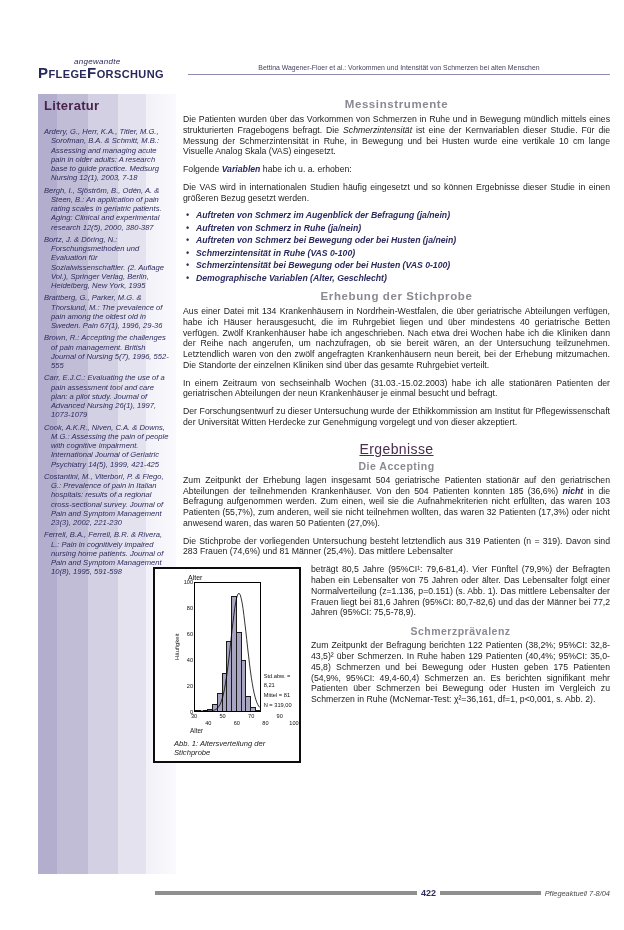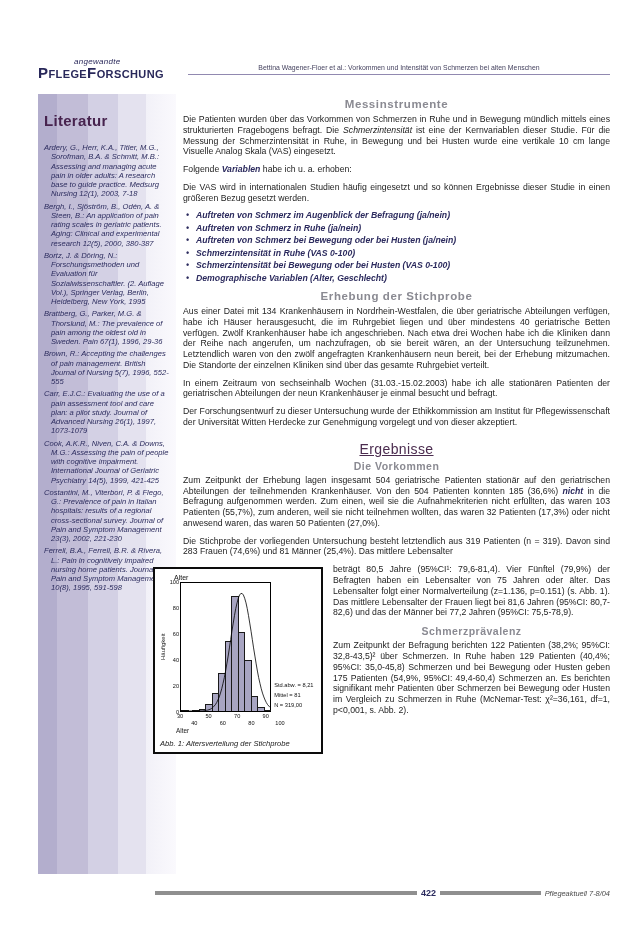--- a/index.html
+++ b/index.html
@@ -11,42 +11,42 @@
   .logo{position:absolute;left:0;top:0;width:140px;color:#29285a;line-height:1;}
   .logo-script{display:block;font-style:italic;font-size:8px;margin-left:36px;margin-bottom:-1px;letter-spacing:.3px;}
   .logo-main{display:block;font-variant:small-caps;font-weight:bold;font-size:15px;letter-spacing:.4px;}
   .runhead{position:absolute;left:150px;right:0;top:6px;font-size:6.9px;color:#45425f;text-align:center;
            border-bottom:1.6px solid #9189b0;padding-bottom:3px;}
 
   
   .sidebar{position:absolute;left:38px;top:94px;width:138px;height:780px;box-sizing:border-box;
     background:linear-gradient(90deg,#b3aecd 0,#b3aecd 14%,#c2bdd7 14%,#c2bdd7 36%,#d3d0e4 36%,#d3d0e4 58%,#e4e2ef 58%,#e4e2ef 78%,#f2f1f8 78%,#faf9fd 100%);
     padding:4px 6px 0 6px;}
-  .sb-title{margin:14px 0 14px 0;font-size:15px;font-weight:bold;color:#47234e;letter-spacing:.3px;}
+  .sb-title{margin:0 0 14px 0;font-size:13px;font-weight:bold;color:#47234e;letter-spacing:.3px;}
   .refs{font-size:7.6px;font-style:italic;line-height:1.22;color:#2c2c5e;}
   .refs p{margin:0 0 3px 0;text-indent:-7px;padding-left:7px;}
 
   
   .maincol{position:absolute;left:183px;top:93px;width:427px;color:#232323;}
   .para{margin:0 0 7px 0;font-size:8.7px;line-height:1.24;text-align:justify;}
   .para .em{font-style:italic;}
   .para .bi{font-style:italic;font-weight:bold;color:#2c2b5e;}
   .sec-head{margin:5px 0 4px 0;font-size:11.5px;font-weight:600;color:#8a8a92;text-align:center;letter-spacing:.6px;}
   .sub-head{margin:3px 0 3px 0;font-size:10.5px;font-weight:600;color:#8a8a92;text-align:center;letter-spacing:.5px;}
   .res-head{margin:13px 0 2px 0;font-size:14px;font-weight:normal;color:#4b2c4f;text-align:center;
             text-decoration:underline;letter-spacing:.4px;}
   .bullets{margin:0 0 7px 0;padding-left:13px;list-style:none;}
   .bullets li{position:relative;margin-bottom:2.5px;font-size:8.7px;font-weight:bold;font-style:italic;color:#2c2b5e;}
   .bullets li::before{content:"•";position:absolute;left:-10px;color:#2c2b5e;}
   .abb-note{margin:2px 0 0 0;font-size:7.8px;font-style:italic;color:#333;}
 
   
   .wrapzone{min-height:215px;}
-  .figbox{float:left;width:170px;margin:3px 10px 4px -30px;box-sizing:border-box;
-          border:2.5px solid #0c0c0c;background:#fff;padding:5px 5px 2px 5px;}
+  .figbox{float:left;width:148px;margin:3px 10px 4px -30px;box-sizing:border-box;
+          border:2.5px solid #0c0c0c;background:#fff;padding:5px 5px 2px 19px;}
   .chart-title{font-size:7px;color:#111;margin:0 0 1px 14px;}
   .chart-row{display:flex;align-items:stretch;height:130px;}
   .yaxis{display:flex;width:20px;}
   .ylab{writing-mode:vertical-rl;transform:rotate(180deg);font-size:6px;color:#222;width:7px;text-align:center;}
   .yticks{position:relative;width:13px;height:100%;}
   .yticks span{position:absolute;right:1px;font-size:5.6px;color:#111;transform:translateY(50%);}
   .plot{position:relative;width:100px;height:130px;border:1px solid #000;background:#fff;box-sizing:border-box;}
   .bars{position:absolute;left:0;right:0;top:0;bottom:0;display:flex;align-items:flex-end;}
   .bar{flex:1;background:#a8a5c2;border:1px solid #1a1a1a;border-bottom:none;margin-right:-1px;box-sizing:border-box;}
   .curve{position:absolute;left:0;top:0;width:100%;height:100%;pointer-events:none;}
@@ -103,21 +103,21 @@
           <li>Auftreten von Schmerz bei Bewegung oder bei Husten (ja/nein)</li>
           <li>Schmerzintensität in Ruhe (VAS 0-100)</li>
           <li>Schmerzintensität bei Bewegung oder bei Husten (VAS 0-100)</li>
           <li>Demographische Variablen (Alter, Geschlecht)</li>
         </ul>
         <h3 class="sec-head">Erhebung der Stichprobe</h3>
         <p class="para"><span>Aus einer Datei mit 134 Krankenhäusern in Nordrhein-Westfalen, die über geriatrische Abteilungen verfügen, habe ich Häuser herausgesucht, die im Ruhrgebiet liegen und über mindestens 40 geriatrische Betten verfügen. Zwölf Krankenhäuser habe ich angeschrieben. Nach etwa drei Wochen habe ich die Kliniken dann der Reihe nach angerufen, um nachzufragen, ob sie bereit wären, an der Untersuchung teilzunehmen. Letztendlich waren von den zwölf angefragten Krankenhäusern neun bereit, bei der Erhebung mitzumachen. Die Standorte der einzelnen Kliniken sind über das gesamte Ruhrgebiet verteilt.</span></p>
         <p class="para"><span>In einem Zeitraum von sechseinhalb Wochen (31.03.-15.02.2003) habe ich alle stationären Patienten der geriatrischen Abteilungen der neun Krankenhäuser je einmal besucht und befragt.</span></p>
         <p class="para"><span>Der Forschungsentwurf zu dieser Untersuchung wurde der Ethikkommission am Institut für Pflegewissenschaft der Universität Witten Herdecke zur Genehmigung vorgelegt und von dieser akzeptiert.</span></p>
         <h2 class="res-head">Ergebnisse</h2>
-        <h4 class="sub-head">Die Vorkommen</h4>
+        <h4 class="sub-head">Die Accepting</h4>
         <p class="para"><span>Zum Zeitpunkt der Erhebung lagen insgesamt 504 geriatrische Patienten stationär auf den geriatrischen Abteilungen der teilnehmenden Krankenhäuser. Von den 504 Patienten konnten 185 (36,6%) </span><span class="bi">nicht</span><span> in die Befragung aufgenommen werden. Zum einen, weil sie die Aufnahmekriterien nicht erfüllten, das waren 103 Patienten (55,7%), zum anderen, weil sie nicht teilnehmen wollten, das waren 32 Patienten (17,3%) oder nicht anwesend waren, das waren 50 Patienten (27,0%).</span></p>
         <p class="para"><span>Die Stichprobe der vorliegenden Untersuchung besteht letztendlich aus 319 Patienten (n = 319). Davon sind 283 Frauen (74,6%) und 81 Männer (25,4%). Das mittlere Lebensalter</span></p>
       </div>
 
     <div class="wrapzone">
       <figure class="figbox">
         <div class="chart">
           <div class="chart-title">Alter</div>
           <div class="chart-row">
             <div class="yaxis">

